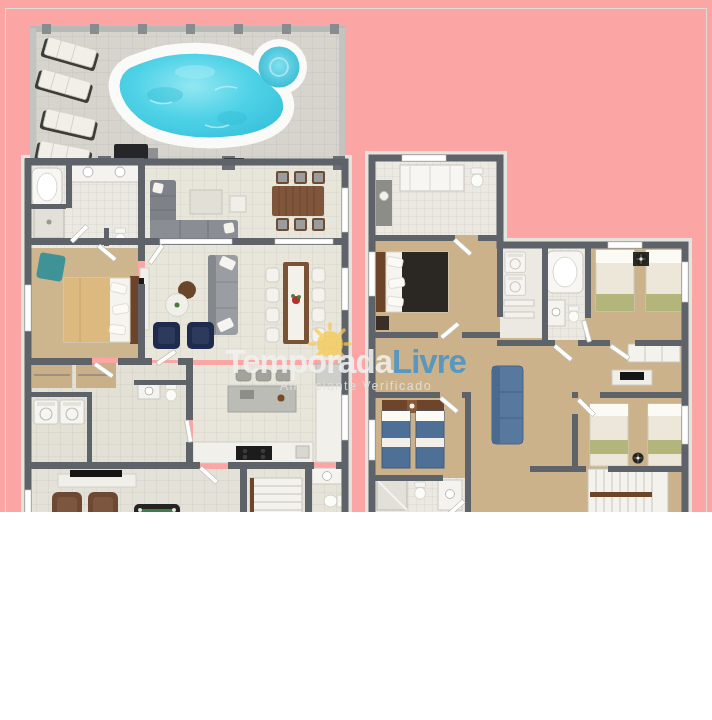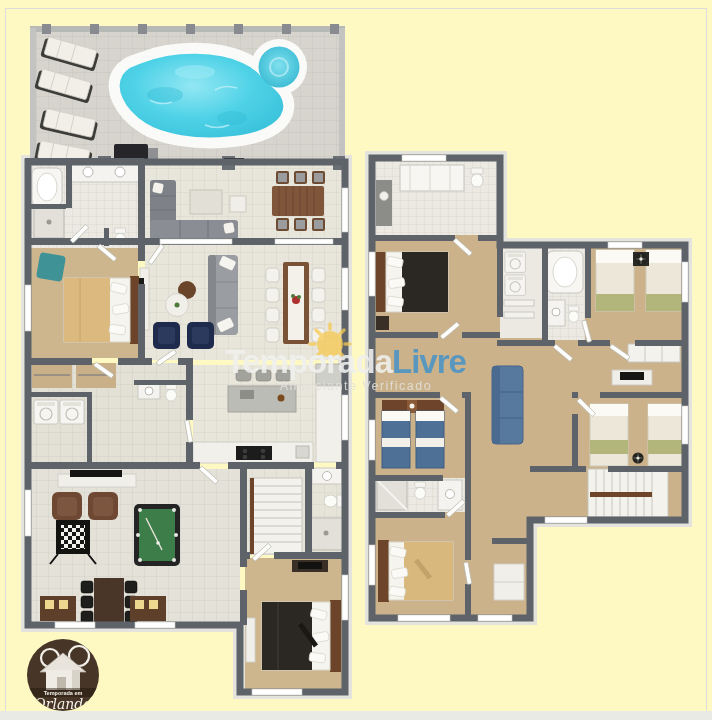--- a/index.html
+++ b/index.html
@@ -1,16 +1,16 @@
 <!DOCTYPE html>
 <html><head>
 <meta charset="utf-8">
 <style>
   html,body{margin:0;padding:0;background:#ffffff;}
-  .canvas{position:relative;width:712px;height:720px;background:#fef9c3;overflow:hidden;
+  .canvas{position:relative;width:712px;height:512px;background:#fca5a5;overflow:hidden;
           font-family:"Liberation Sans", sans-serif;}
   .frame{position:absolute;left:5px;top:8px;width:700px;height:703px;border:1px solid #dcdcd8;}
   .bottomband{position:absolute;left:0;top:711px;width:712px;height:9px;background:#e9e9e6;}
   svg text{font-family:"Liberation Sans", sans-serif;}
   .wm-brand{font-weight:bold;font-size:33px;letter-spacing:-1px;}
   .wm-sub{font-size:12.5px;letter-spacing:1.5px;}
   .logo-small{font-size:5.5px;font-weight:bold;}
   .logo-script{font-family:"DejaVu Serif", serif;font-style:italic;font-size:14px;}
   .wall{fill:#5e636a;}
 </style>

